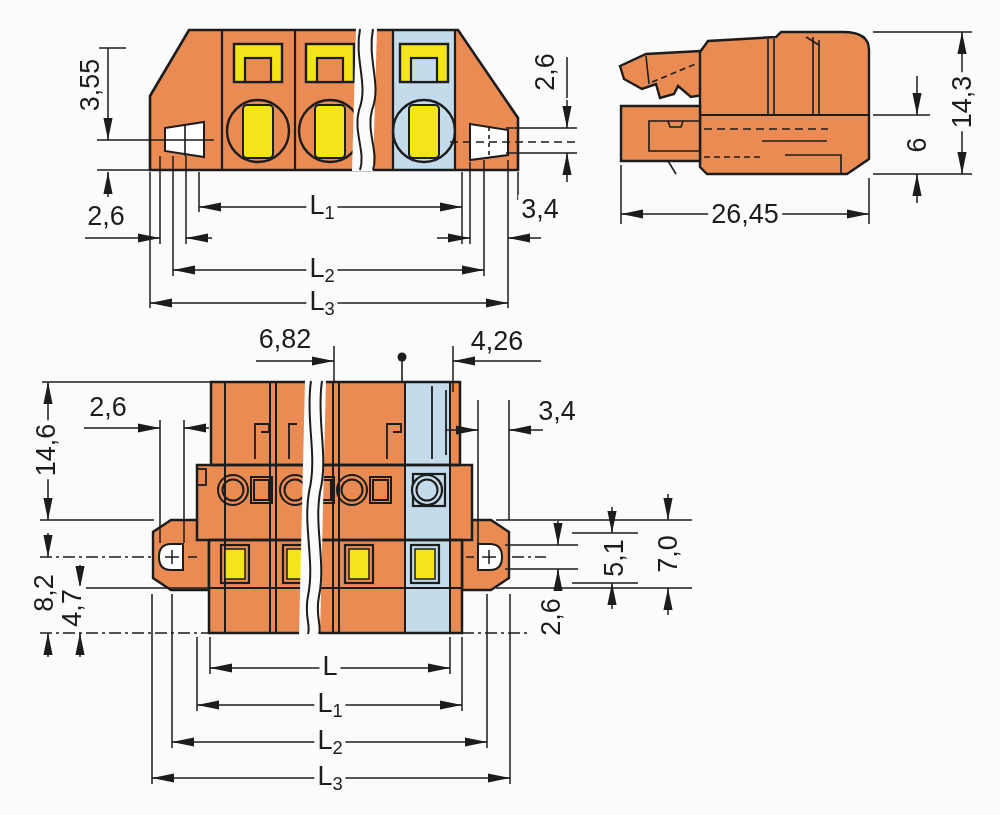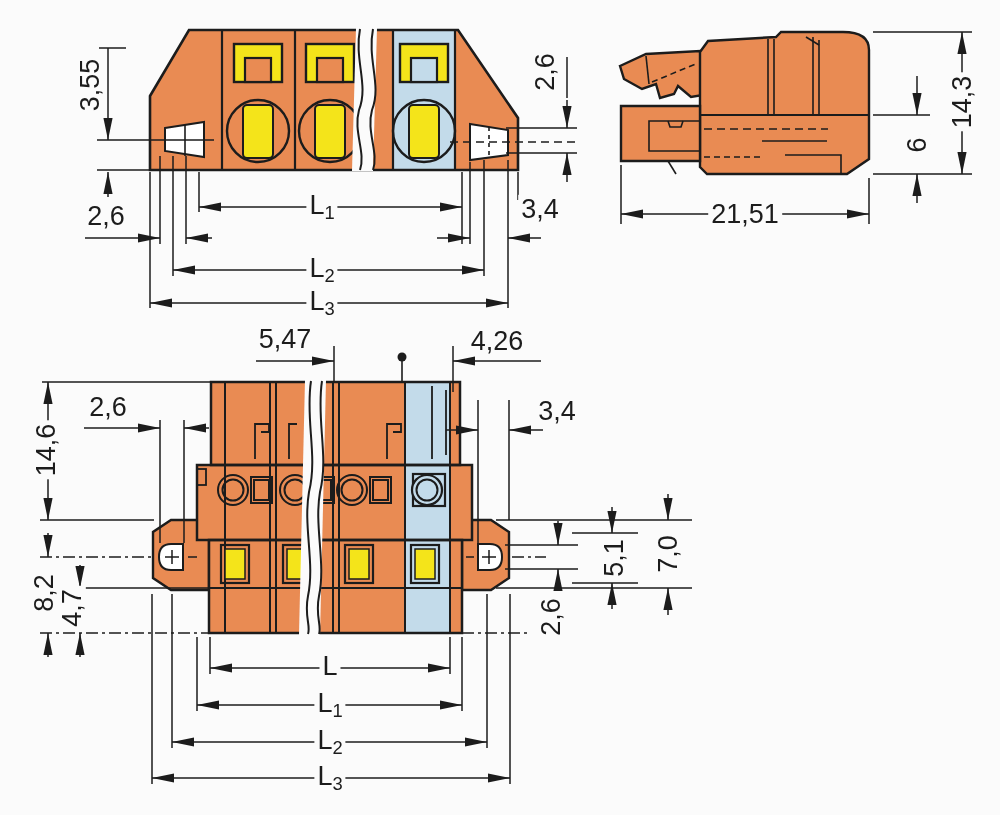--- a/index.html
+++ b/index.html
@@ -238,25 +238,25 @@
 </svg>
 
 <div class="lbl rot" style="left:90px;top:85px">3,55</div>
 <div class="lbl" style="left:106px;top:216px">2,6</div>
 <div class="lbl rot" style="left:545px;top:72px">2,6</div>
 <div class="lbl" style="left:540px;top:209px">3,4</div>
 <div class="lbl" style="left:322px;top:207px"><span>L</span><span class="sub">1</span></div>
 <div class="lbl" style="left:322px;top:270px"><span>L</span><span class="sub">2</span></div>
 <div class="lbl" style="left:322px;top:303px"><span>L</span><span class="sub">3</span></div>
 
-<div class="lbl" style="left:745px;top:214px">21,51</div>
+<div class="lbl" style="left:745px;top:214px">26,45</div>
 <div class="lbl rot" style="left:917px;top:145px">6</div>
 <div class="lbl rot" style="left:962px;top:102px">14,3</div>
 
-<div class="lbl" style="left:285px;top:339px">5,47</div>
+<div class="lbl" style="left:285px;top:339px">6,82</div>
 <div class="lbl" style="left:497px;top:341px">4,26</div>
 <div class="lbl rot" style="left:46px;top:450px">14,6</div>
 <div class="lbl" style="left:108px;top:407px">2,6</div>
 <div class="lbl rot" style="left:44px;top:593px">8,2</div>
 <div class="lbl rot" style="left:72px;top:608px">4,7</div>
 <div class="lbl" style="left:557px;top:411px">3,4</div>
 <div class="lbl rot" style="left:551px;top:617px">2,6</div>
 <div class="lbl rot" style="left:614px;top:558px">5,1</div>
 <div class="lbl rot" style="left:668px;top:554px">7,0</div>
 <div class="lbl" style="left:330px;top:668px"><span>L</span><span class="sub"></span></div>

